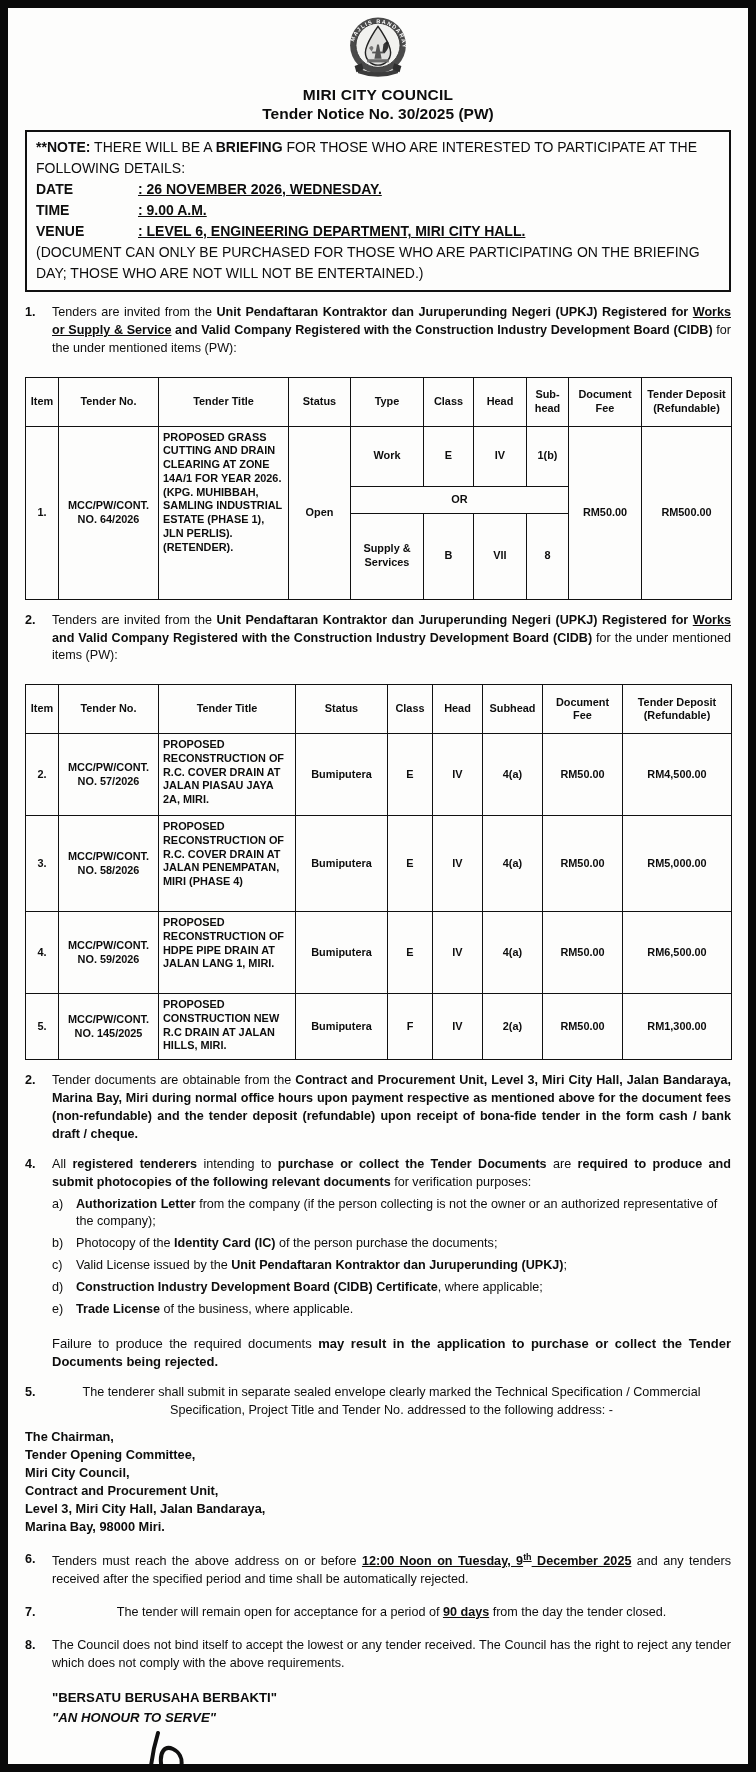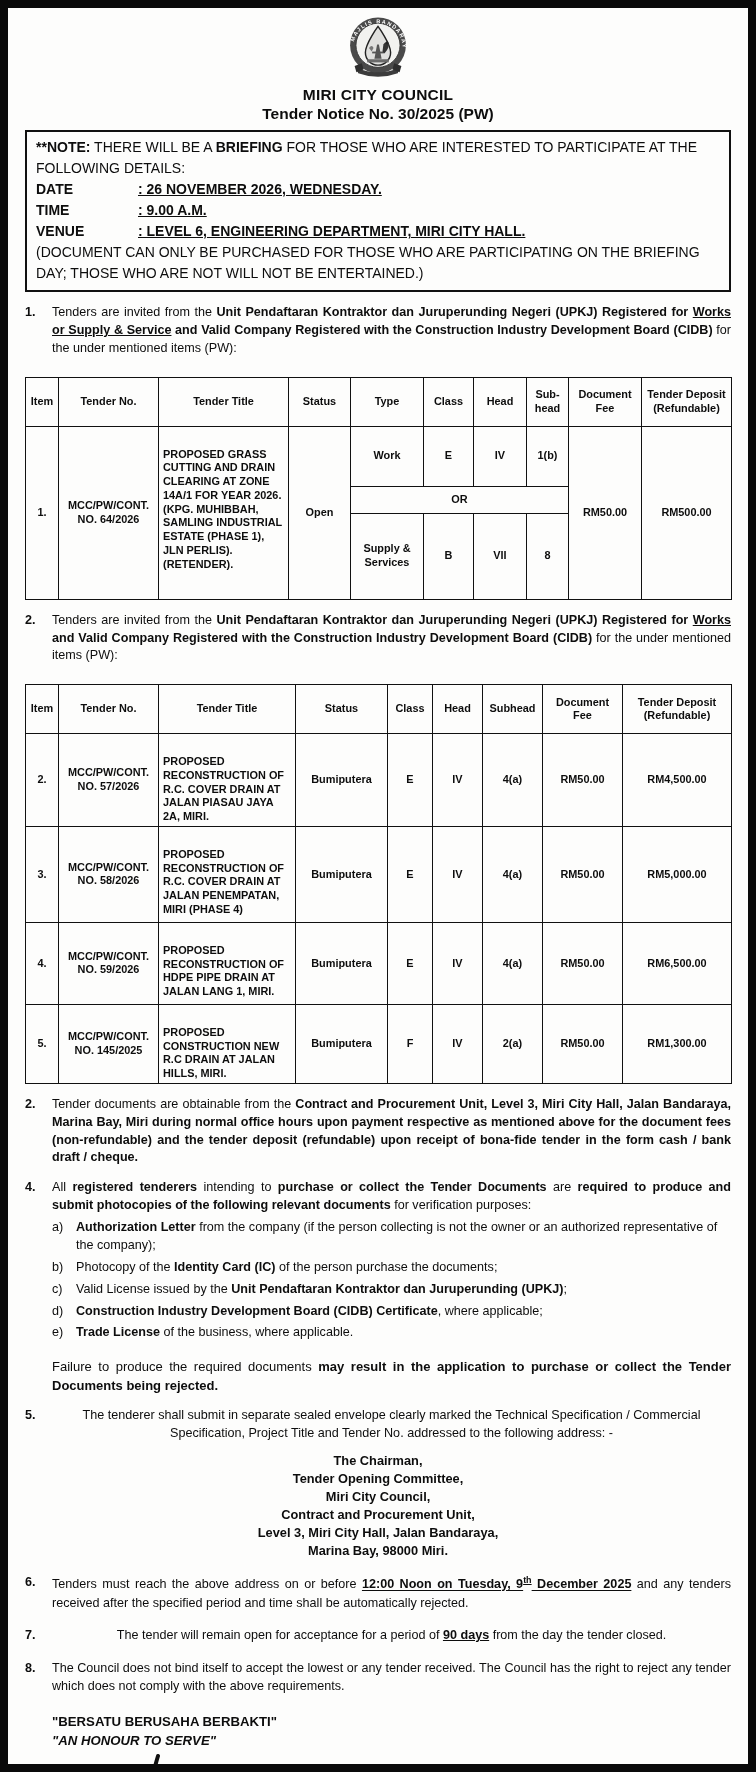--- a/index.html
+++ b/index.html
@@ -31,29 +31,29 @@
   .para .num{width:27px;flex:none;font-weight:700;}
   .para .body{flex:1;text-align:justify;}
   .seg-b{font-weight:700;}
   .seg-bu{font-weight:700;text-decoration:underline;}
   sup{font-size:9px;}
   
   table{border-collapse:collapse;width:706px;margin-top:19px;table-layout:fixed;}
   th,td{border:1.4px solid #111;padding:2px 4px;font-size:10.9px;line-height:1.26;}
   th{font-weight:700;text-align:center;vertical-align:middle;height:44px;}
   td{font-weight:700;text-align:center;vertical-align:middle;}
-  td.title{text-align:left;vertical-align:top;padding-top:21px;}
+  td.title{text-align:left;vertical-align:top;padding-top:4px;}
   td.or{height:22px;}
   
   .sublist{margin:4px 0 0 27px;font-size:12.6px;line-height:1.42;}
   .li{display:flex;margin-top:4px;}
   .li .tag{width:24px;flex:none;}
   .failure{margin:16px 0 0 27px;font-size:13px;line-height:1.42;text-align:justify;}
   
-  .addr{margin-top:9px;text-align:center;font-weight:700;font-size:12.8px;line-height:1.4;}
+  .addr{margin-top:9px;text-align:left;font-weight:700;font-size:12.8px;line-height:1.4;}
   
   .motto{margin:16px 0 0 27px;font-size:13.2px;font-weight:700;line-height:1.45;}
   .motto .it{font-style:italic;}
   
   .sigwrap{margin:2px 0 0 13px;position:relative;height:148px;}
   .sig-svg{position:absolute;left:82px;top:0;}
 </style>
 </head>
 <body>
 

